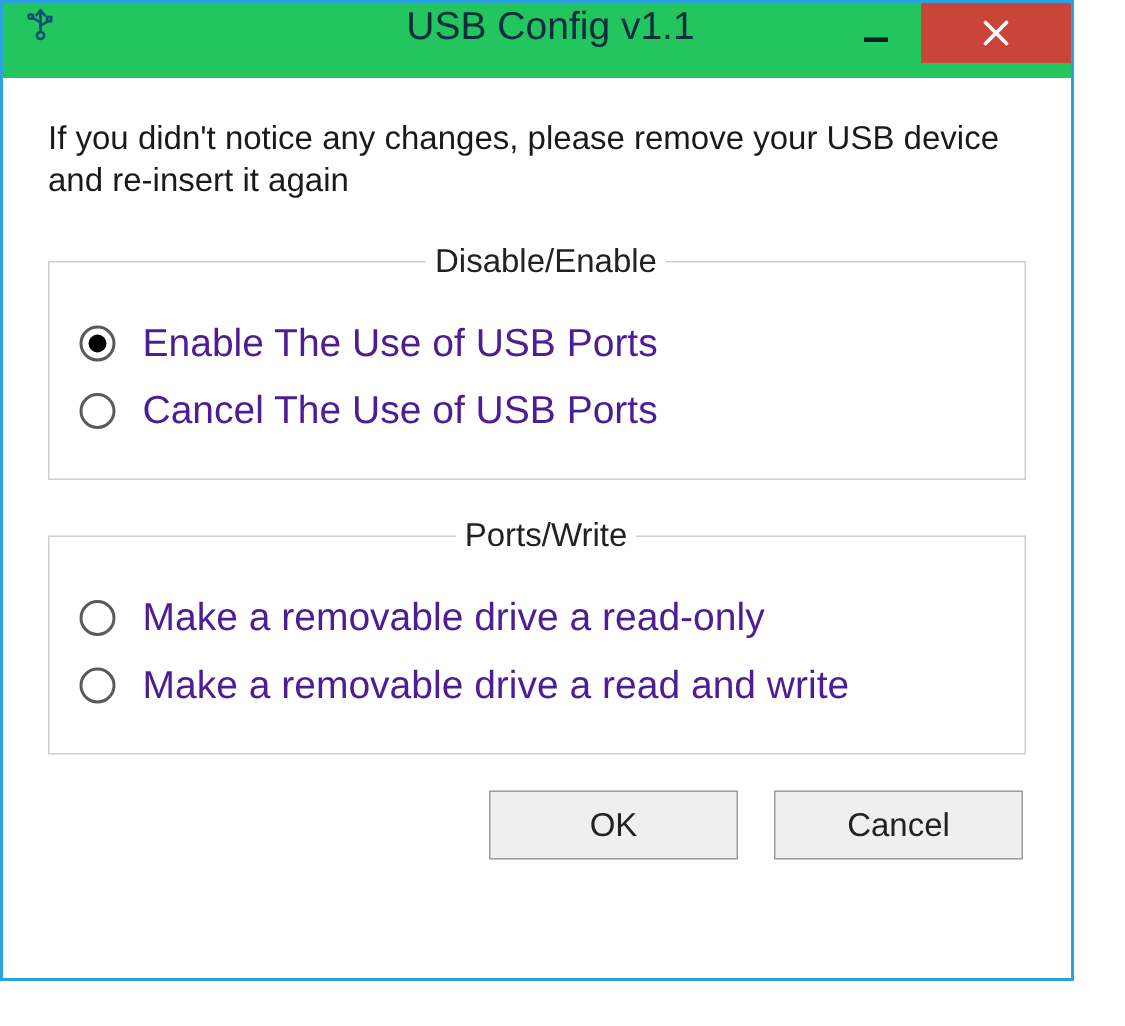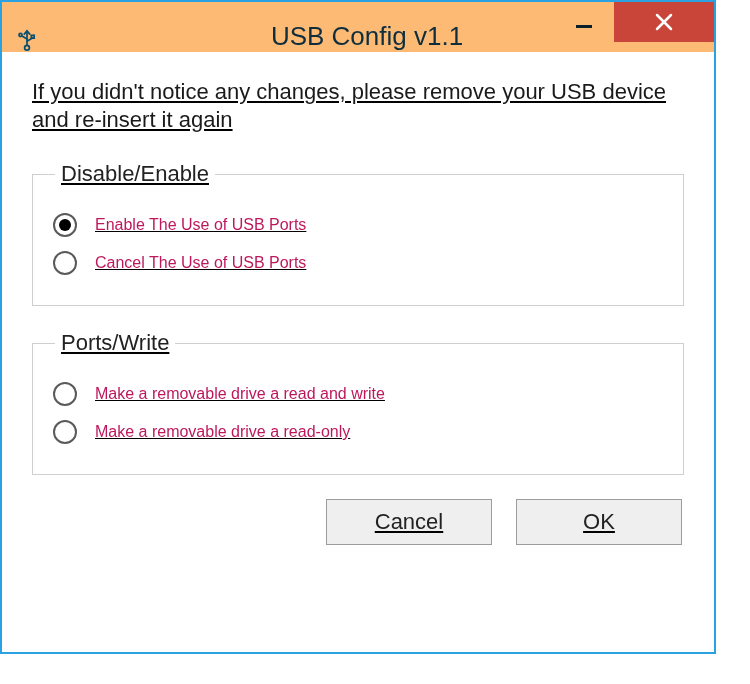--- a/index.html
+++ b/index.html
@@ -15,23 +15,23 @@
     position: absolute;
     top: 0; left: 0;
     width: 716px;
     height: 654px;
     border: 2px solid #2aa2e2;
     background: #ffffff;
     box-sizing: border-box;
   }
   .titlebar {
     height: 50px;
-    background: #fdba74;
-    display: flex;
-    align-items: flex-end;
+    background: #22c55e;
+    display: flex;
+    align-items: flex-start;
     position: relative;
   }
   .titlebar .app-icon {
     width: 26px;
     height: 26px;
     margin-left: 12px;
     flex: 0 0 auto;
   }
   .titlebar .title-text {
     flex: 1 1 auto;
@@ -69,32 +69,32 @@
     margin-top: 8px;
   }
   .ctrl-close {
     width: 100px;
     background: #c9453a;
   }
   .ctrl-close svg { display: block; }
 
   .client {
     padding: 26px 30px 20px 30px;
-    text-decoration: underline;
   }
   .instruction {
     font-size: 22px;
     color: #1a1a1a;
     line-height: 1.25;
     margin-bottom: 28px;
   }
   fieldset.group {
     border: 1px solid #cfcfcf;
     margin: 0 0 24px 0;
     padding: 12px 16px 16px 16px;
+    text-align: center;
   }
   fieldset.group legend {
     font-size: 22px;
     color: #222;
     padding: 0 6px;
     margin-left: 6px;
   }
   .radio-row {
     display: flex;
     align-items: center;
@@ -114,22 +114,22 @@
   }
   .radio-outer .dot {
     width: 12px;
     height: 12px;
     background: #000;
     border-radius: 50%;
     display: none;
   }
   .radio-outer.checked .dot { display: block; }
   .radio-label {
-    font-size: 16px;
-    color: #be185d;
+    font-size: 26px;
+    color: #4c1d95;
   }
   .button-row {
     display: flex;
     justify-content: flex-end;
     gap: 24px;
     margin-top: 8px;
     padding-right: 2px;
   }
   .btn {
     width: 164px;
@@ -195,28 +195,28 @@
         <span class="radio-outer"></span>
         <span class="radio-label">Cancel The Use of USB Ports</span>
       </div>
     </fieldset>
 
     <fieldset class="group">
       <legend>Ports/Write</legend>
 
       <div class="radio-row">
         <span class="radio-outer"></span>
+        <span class="radio-label">Make a removable drive a read-only</span>
+      </div>
+
+      <div class="radio-row">
+        <span class="radio-outer"></span>
         <span class="radio-label">Make a removable drive a read and write</span>
       </div>
-
-      <div class="radio-row">
-        <span class="radio-outer"></span>
-        <span class="radio-label">Make a removable drive a read-only</span>
-      </div>
     </fieldset>
 
     <div class="button-row">
+      <div class="btn">OK</div>
       <div class="btn">Cancel</div>
-      <div class="btn">OK</div>
     </div>
 
   </div>
 </div>
 
 </body></html>

